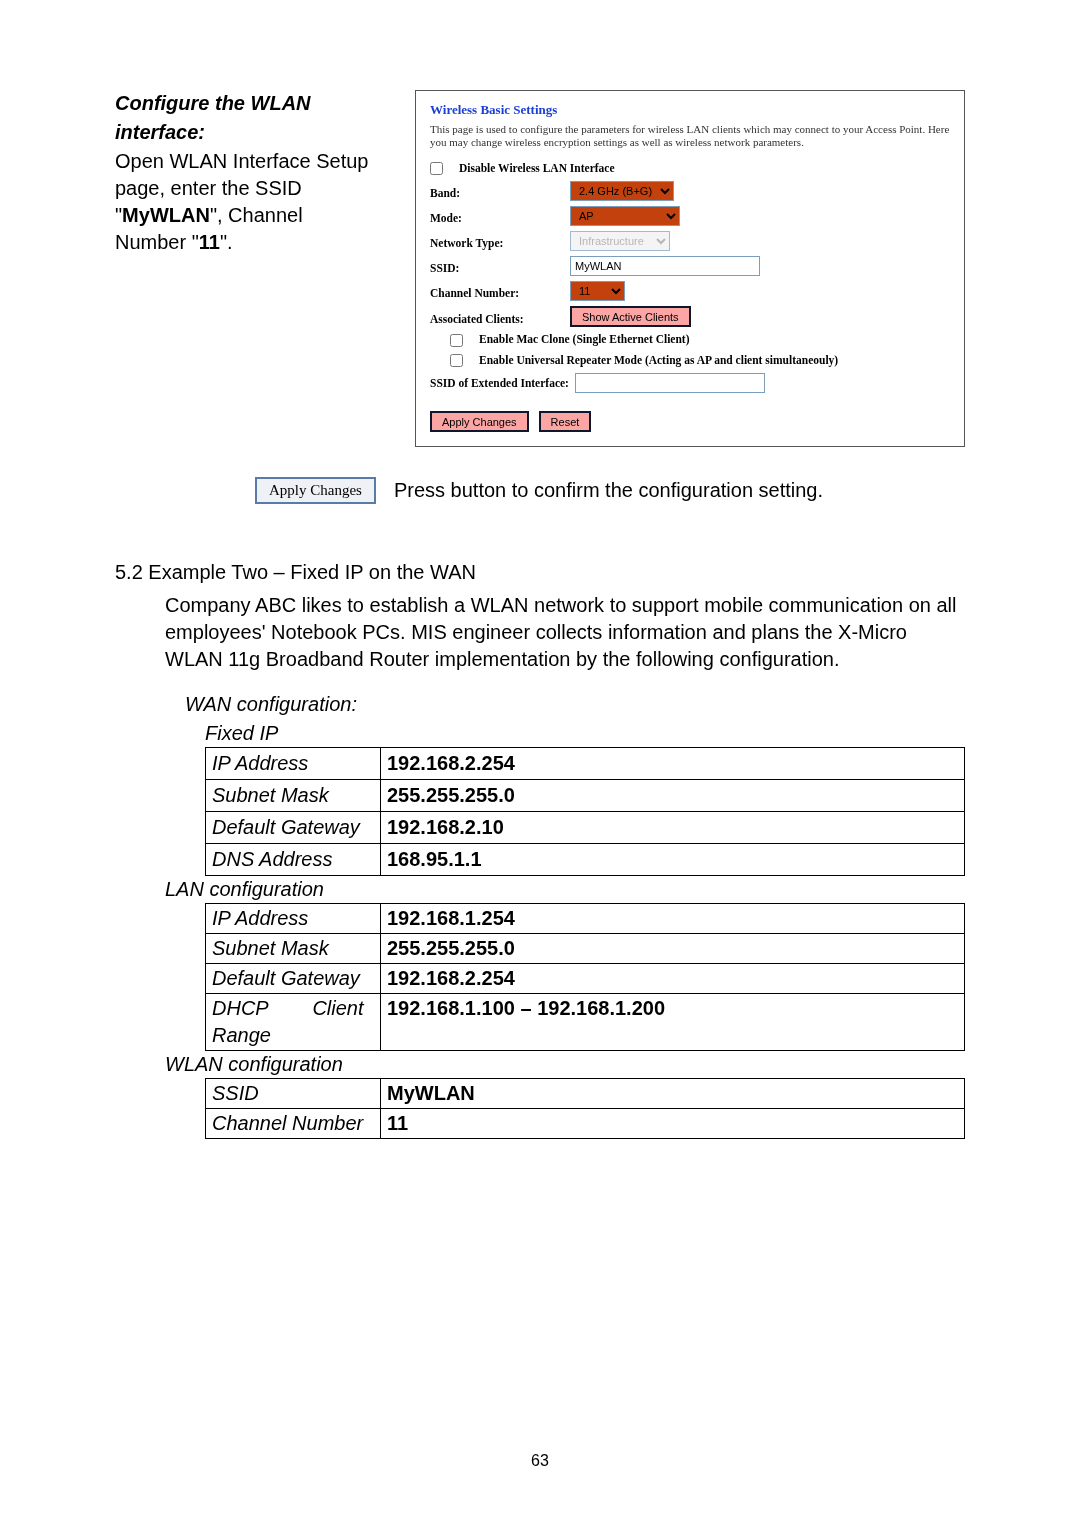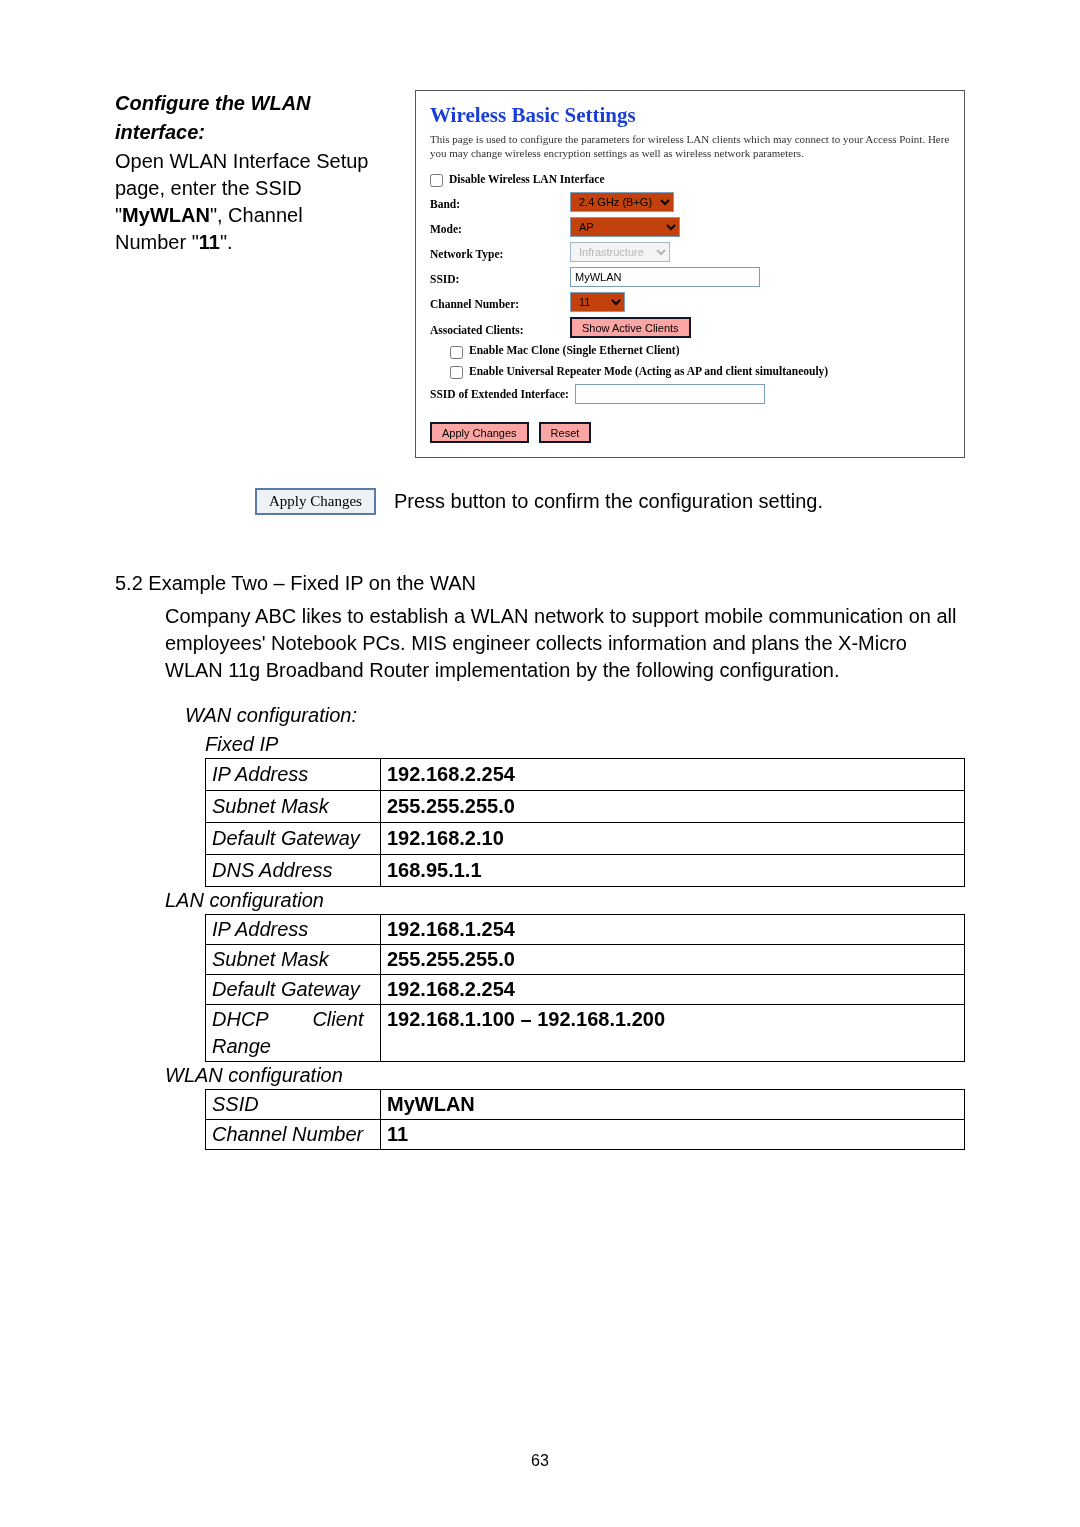--- a/index.html
+++ b/index.html
@@ -47,21 +47,21 @@
       border: 1px solid #555;
       background: #fff;
       padding: 10px 14px 14px;
       flex: 1;
       font-size: 11.5px;
     }
     .panel-title {
       color: #1a3fd6;
       font-family: "Times New Roman", serif;
       font-weight: bold;
-      font-size: 21px;
+      font-size: 13px;
       margin-bottom: 4px;
     }
     .panel-desc {
       font-family: "Times New Roman", serif;
       font-size: 11px;
       color: #333;
       line-height: 1.2;
       margin-bottom: 12px;
     }
     .panel-row {
@@ -70,22 +70,22 @@
       margin-bottom: 5px;
       font-family: "Times New Roman", serif;
     }
     .panel-row .plabel {
       width: 140px;
       font-weight: bold;
       font-size: 11.5px;
     }
     .panel-cb {
       display: flex;
-      align-items: flex-end;
-      gap: 6px;
+      align-items: center;
+      gap: 16px;
       font-family: "Times New Roman", serif;
       font-weight: bold;
       font-size: 11.5px;
       margin-bottom: 5px;
     }
     .panel-cb input[type="checkbox"] {
       width: 13px;
       height: 13px;
     }
     .psel, .pinput {

